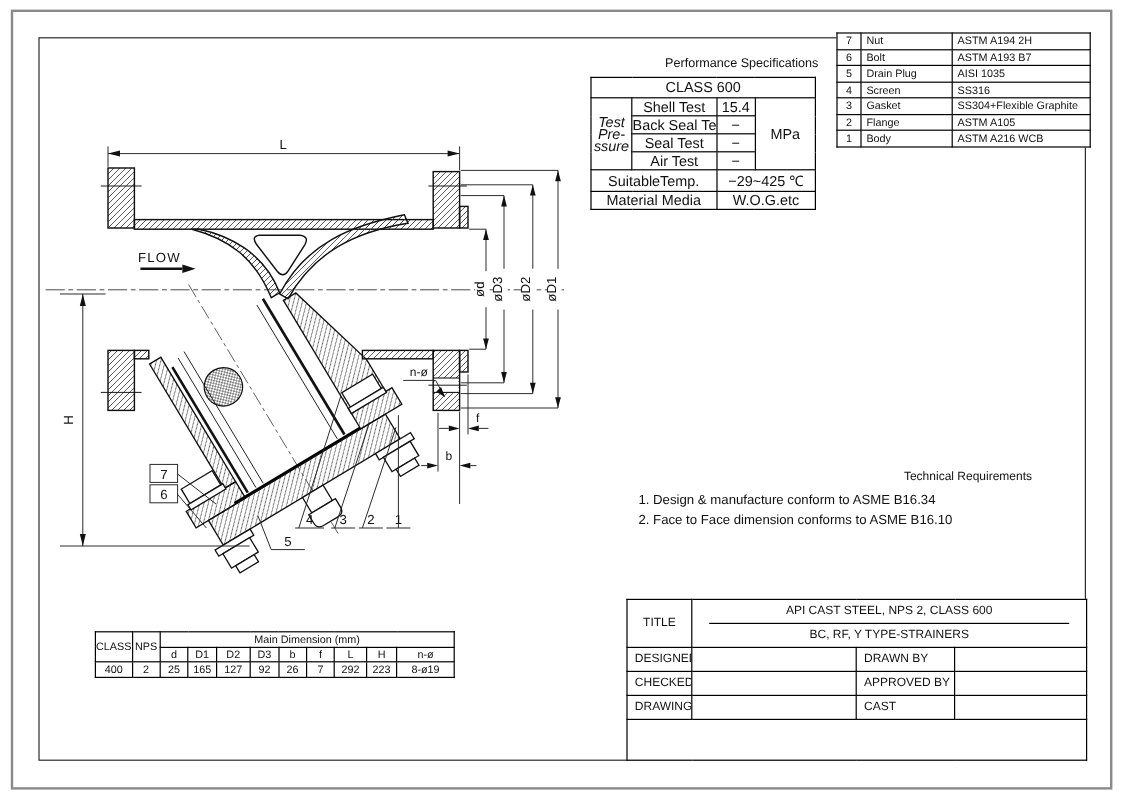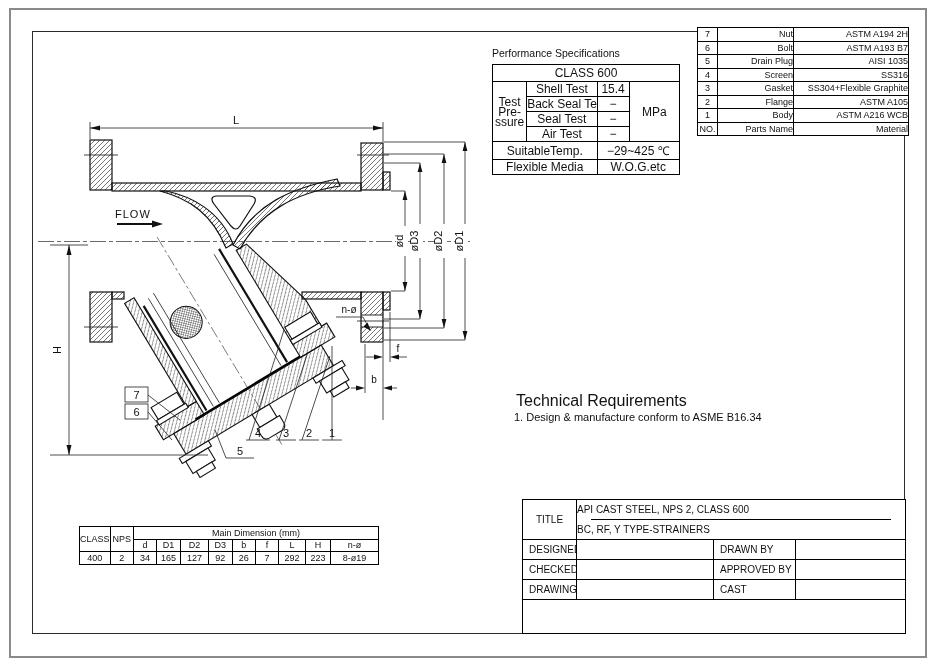--- a/index.html
+++ b/index.html
@@ -4,42 +4,42 @@
 <style>
   html,body{margin:0;padding:0;background:#e8e8e8;}
   .page{position:relative;width:936px;height:667px;background:#ffffff;overflow:hidden;
         font-family:"Liberation Sans", sans-serif;color:#111;}
   .outer-border{position:absolute;left:9px;top:8px;width:914px;height:646px;border:2px solid #8a8a8a;}
   .inner-frame{position:absolute;left:32px;top:31px;width:871px;height:601px;border:1.5px solid #2b2b2b;}
   svg.draw{position:absolute;left:0;top:0;z-index:1;}
   .tbl{position:absolute;z-index:2;border-collapse:collapse;table-layout:fixed;background:#fff;}
   .tbl td,.tbl th{border:1px solid #000;font-weight:normal;text-align:center;padding:0;
         font-family:"Liberation Sans",sans-serif;overflow:hidden;white-space:nowrap;}
-  .caption{position:absolute;z-index:2;text-align:left;}
+  .caption{position:absolute;z-index:2;text-align:right;}
   
   .perf{left:492px;top:64px;width:188px;font-size:12px;}
   .perf td{height:14px;}
-  .perf .grp{line-height:10px;}
+  .perf .grp{line-height:10px;font-style:italic;}
   
   .parts{left:697px;top:27px;width:211px;font-size:9px;}
   .parts td{height:12.5px;}
-  .parts td.l{text-align:right;padding-left:4px;margin-top:12px;}
+  .parts td.l{text-align:left;padding-left:4px;margin-top:12px;}
   
   .dims{left:79px;top:526px;width:300px;font-size:9px;padding-left:28px;}
   .dims td,.dims th{height:11.5px;}
   
-  .tech-title{left:516px;top:392px;width:330px;font-size:16px;z-index:2;}
-  .tech-items{position:absolute;left:514px;top:409px;width:360px;font-size:11px;line-height:16.5px;
+  .tech-title{left:530px;top:392px;width:330px;font-size:10px;z-index:2;}
+  .tech-items{position:absolute;left:532px;top:409px;width:360px;font-size:11px;line-height:16.5px;
         z-index:2;white-space:nowrap;}
   
   .tblock{left:522px;top:499px;width:383px;font-size:10px;}
   .tblock td{height:19px;text-align:left;padding-left:6px;}
   .tblock td.c{text-align:center;padding-left:0;}
   .tt-wrap{display:flex;flex-direction:column;align-items:stretch;}
-  .tt-line{height:19px;line-height:19px;}
+  .tt-line{height:19px;line-height:19px;text-align:center;}
   .tt-div{height:0;border-bottom:1px solid #000;margin:0 14px;}
 </style>
 </head>
 <body>
 
 <div class="page">
   <div class="outer-border"></div>
   <div class="inner-frame"></div>
 
   <svg class="draw" width="936" height="667" viewBox="0 0 936 667">
@@ -266,21 +266,21 @@
         </tr>
     <tr>
           <td>Air Test</td>
         <td>−</td>
         </tr>
     <tr>
           <td colspan="2">SuitableTemp.</td>
         <td colspan="2">−29~425 ℃</td>
         </tr>
     <tr>
-          <td colspan="2">Flexible Media</td>
+          <td colspan="2">Material Media</td>
         <td colspan="2">W.O.G.etc</td>
         </tr>
   </tbody>
     </table>
 
   <table class="tbl parts">
     <colgroup>
         <col style="width:20px">
         <col style="width:76px">
         <col style="width:115px">
@@ -314,25 +314,20 @@
     <tr>
       <td>2</td>
       <td class="l">Flange</td>
       <td class="l">ASTM A105</td>
         </tr>
     <tr>
       <td>1</td>
       <td class="l">Body</td>
       <td class="l">ASTM A216 WCB</td>
         </tr>
-    <tr>
-      <td>NO.</td>
-      <td class="l">Parts Name</td>
-      <td class="l">Material</td>
-        </tr>
   </tbody>
     </table>
 
   <table class="tbl dims">
     <colgroup>
       <col style="width:30px">
         <col style="width:23px">
         <col style="width:23px">
         <col style="width:23px">
       <col style="width:28px">
@@ -356,36 +351,37 @@
       <th>D3</th>
       <th>b</th>
       <th>f</th>
       <th>L</th>
       <th>H</th>
       <th>n-ø</th>
     </tr>
     <tr>
       <td>400</td>
       <td>2</td>
-      <td>34</td>
+      <td>25</td>
       <td>165</td>
       <td>127</td>
       <td>92</td>
       <td>26</td>
       <td>7</td>
       <td>292</td>
       <td>223</td>
       <td>8-ø19</td>
     </tr>
   </tbody>
     </table>
 
   <div class="caption tech-title">Technical Requirements</div>
   <div class="tech-items">
     <div>1. Design &amp; manufacture conform to ASME B16.34</div>
+    <div>2. Face to Face dimension conforms to ASME B16.10</div>
   </div>
 
   <table class="tbl tblock">
     <colgroup>
         <col style="width:54px">
         <col style="width:137px">
         <col style="width:82px">
         <col style="width:110px">
       </colgroup>
     <tbody>

